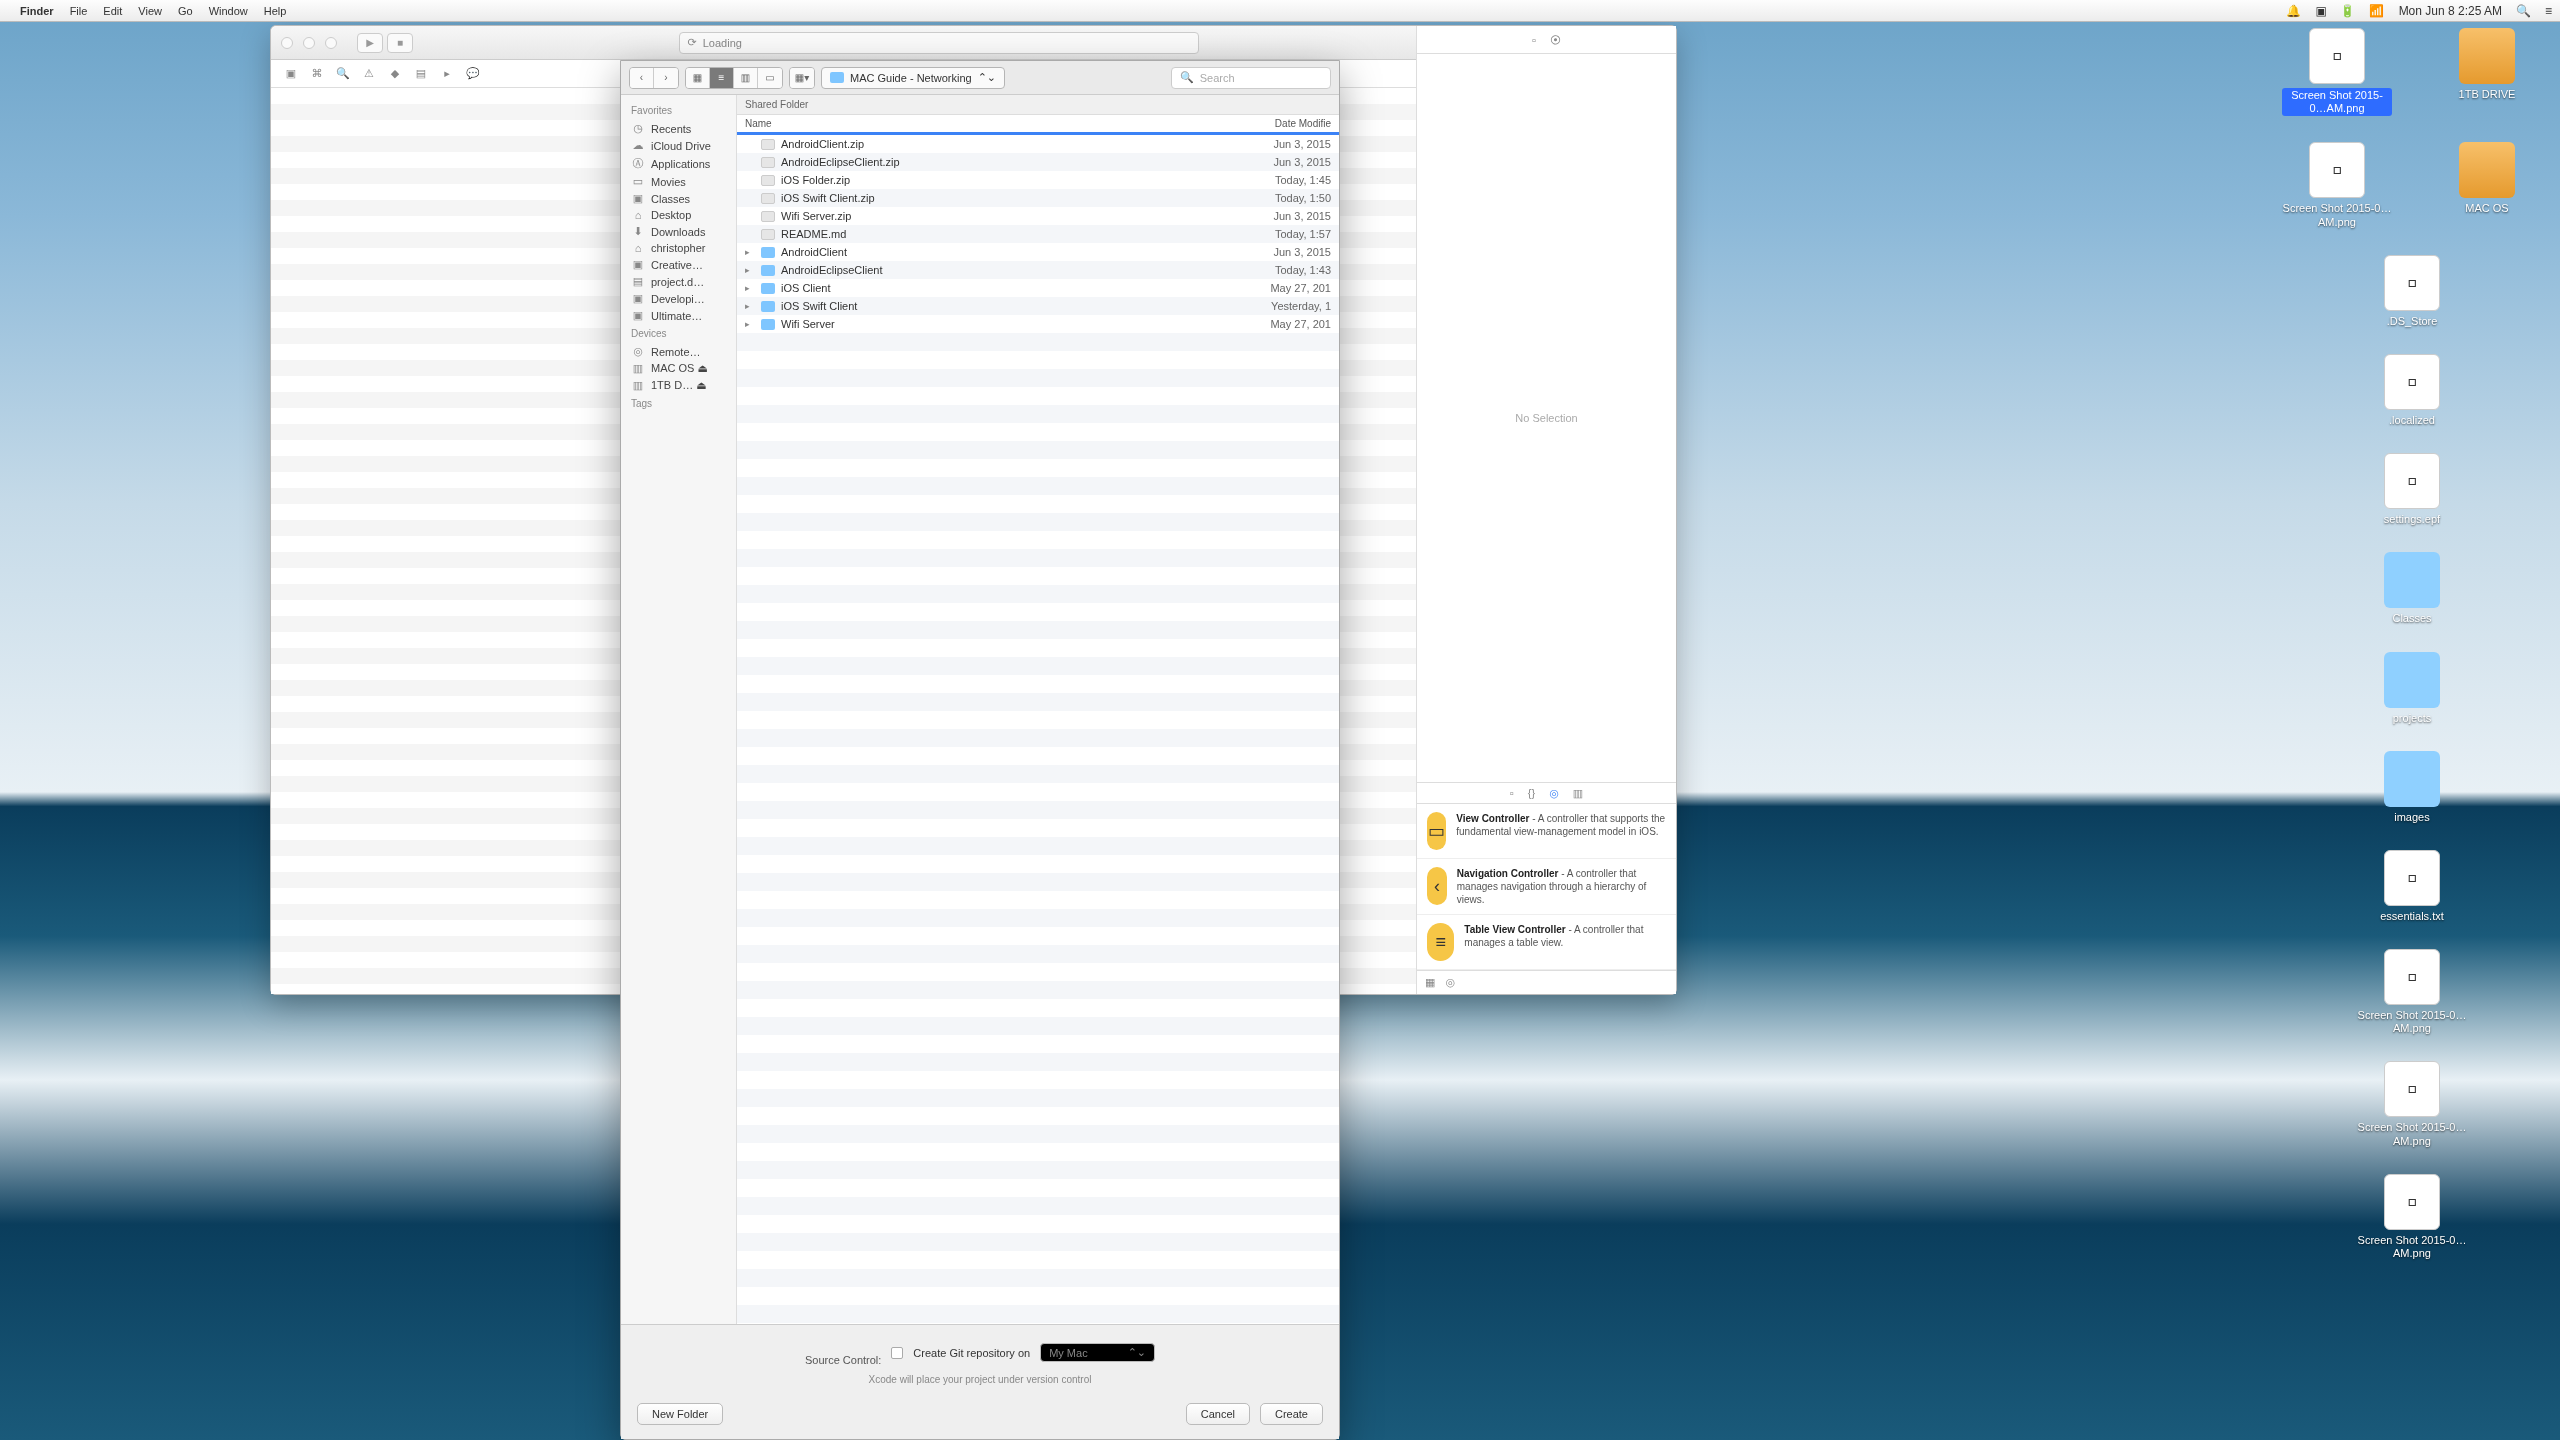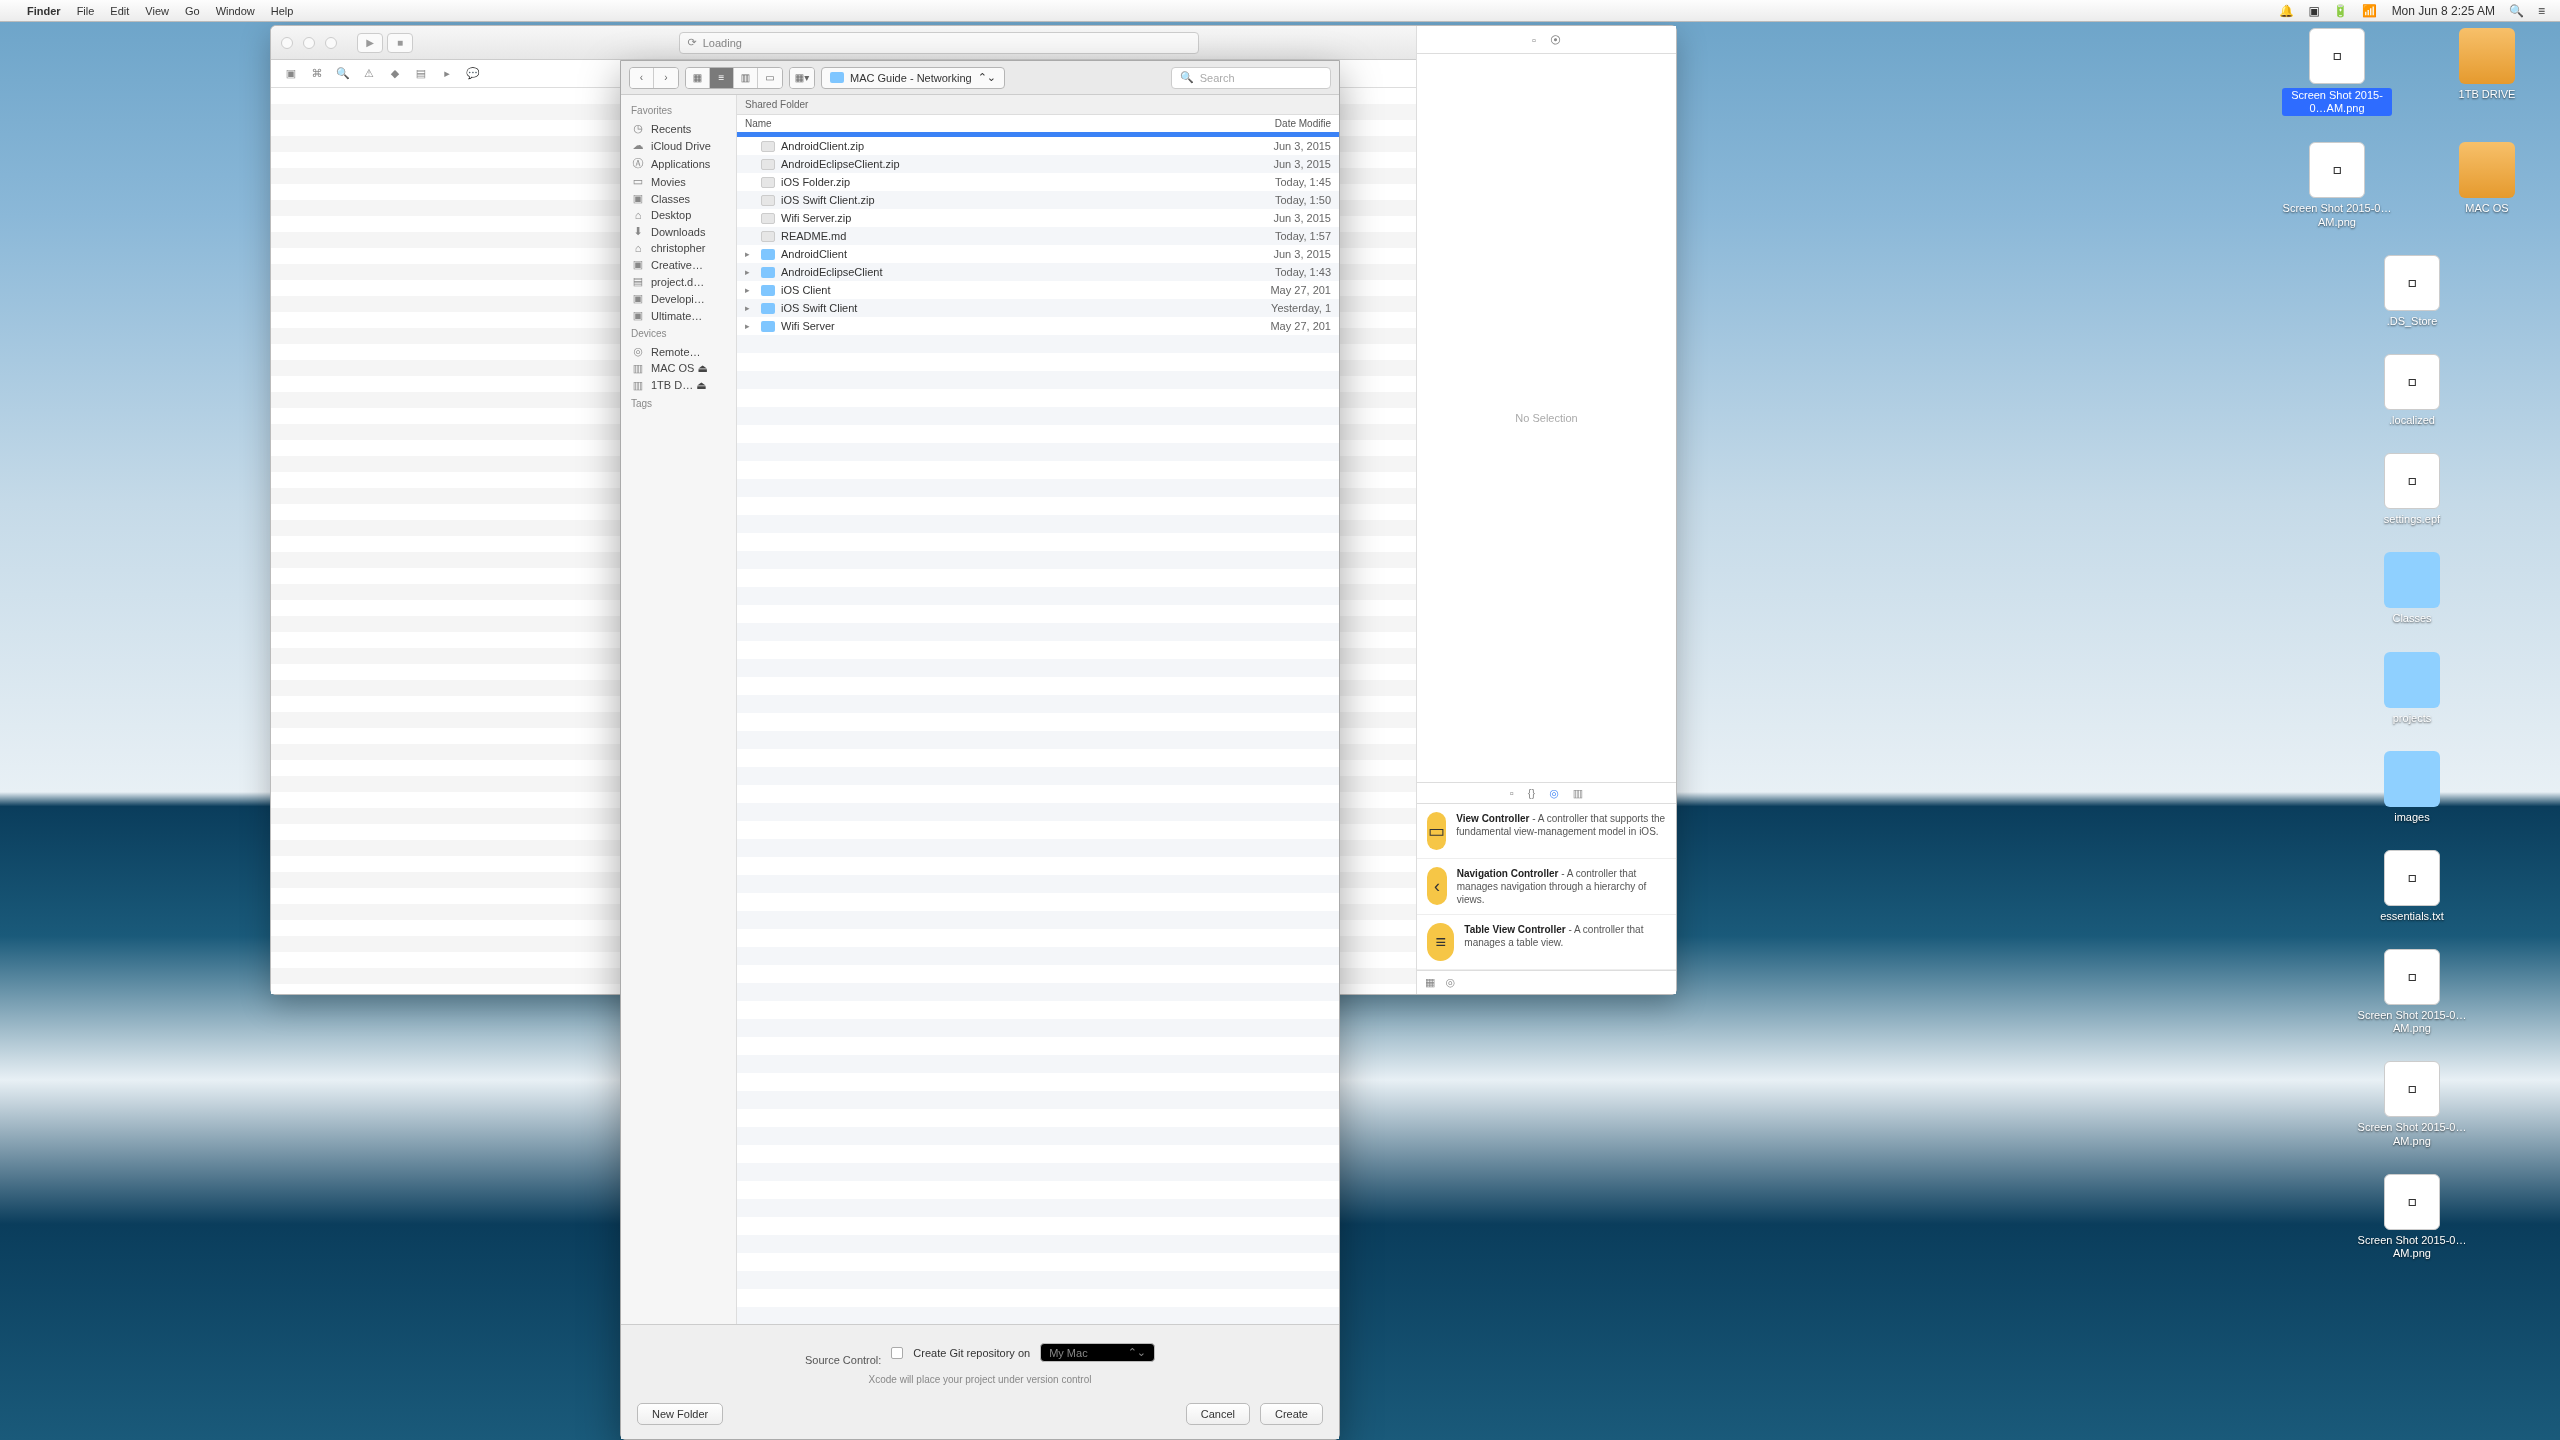--- a/index.html
+++ b/index.html
@@ -1,19 +1,19 @@
 <!DOCTYPE html>
 <html><head>
 <meta charset="utf-8">
 <style>
 * { margin: 0; padding: 0; box-sizing: border-box; font-family: -apple-system, "Helvetica Neue", Arial, sans-serif; }
 body { width: 2560px; height: 1440px; background: linear-gradient(180deg,#6ba3c8 0%,#8bb8d8 15%,#c5dae8 35%,#e8f0f5 55%,#0a3d5c 56%,#1a5a7a 65%,#e8f0f5 75%,#0a3d5c 85%,#1a5a7a 100%); position: relative; overflow: hidden; font-size: 11px; color: #333; }
 
 
-.menubar { position: absolute; top: 0; left: 0; right: 0; height: 22px; background: linear-gradient(#fdfdfd,#ececec); display: flex; align-items: center; padding: 0 15px; z-index: 100; border-bottom: 1px solid #bbb; }
+.menubar { position: absolute; top: 0; left: 0; right: 0; height: 22px; background: linear-gradient(#fdfdfd,#ececec); display: flex; align-items: center; padding: 0 8px; z-index: 100; border-bottom: 1px solid #bbb; }
 .menubar .apple { font-size: 14px; margin-right: 12px; }
 .menubar .m { margin-right: 16px; }
 .menubar .mb-right { margin-left: auto; display: flex; align-items: center; gap: 14px; }
 .menubar .mb-right span { font-size: 12px; }
 
 
 .finder { position: absolute; left: 270px; top: 25px; width: 1407px; height: 970px; background: #fff; border: 1px solid #bbb; border-radius: 6px; box-shadow: 0 10px 30px rgba(0,0,0,.25); z-index: 10; }
 .finder .titlebar { height: 34px; background: linear-gradient(#f7f7f7,#e7e7e7); border-bottom: 1px solid #ccc; display: flex; align-items: center; padding: 0 10px; gap: 10px; border-radius: 6px 6px 0 0; }
 .tl-dot { width: 12px; height: 12px; border-radius: 50%; border: 1px solid #ccc; background: #fafafa; }
 .tl-nav { display:flex; gap:4px; margin-left:10px;}
@@ -44,21 +44,21 @@
 .sheet .toolbar .path { border:1px solid #b5b5b5; border-radius:4px; background:#fafafa; height:22px; display:flex; align-items:center; gap:6px; padding:0 8px; color:#333;}
 .sheet .toolbar .path .fico{width:14px;height:11px;background:#7fc6ff;border-radius:2px;display:inline-block;}
 .sheet .toolbar .search { margin-left:auto; border:1px solid #ccc; border-radius:4px; background:#fff; height:22px; width:160px; display:flex; align-items:center; gap:6px; padding:0 8px; color:#aaa;}
 .sheet .content { flex:1; display:flex; min-height:0;}
 .sidebar { width:116px; background:#f6f6f6; border-right:1px solid #ddd; padding:6px 0; overflow:hidden;}
 .sb-head { font-size:10px; color:#888; padding:4px 10px; text-transform: none;}
 .sb-item { display:flex; align-items:center; gap:6px; padding:2px 10px; color:#444;}
 .sb-item .i { width:14px; text-align:center; color:#888;}
 .filepane { flex:1; display:flex; flex-direction:column; background:#fff; min-width:0;}
 .fp-head { font-size:10px; color:#666; padding:4px 8px; background:#f0f0f0; border-bottom:1px solid #ddd;}
-.fp-cols { display:flex; font-size:10px; color:#555; border-bottom:5px solid #3b82f6; padding:3px 8px; gap: 8px;}
+.fp-cols { display:flex; font-size:10px; color:#555; border-bottom:3px solid #3b82f6; padding:3px 8px; gap: 8px;}
 .fp-cols .c1{flex:1;} .fp-cols .c2{width:110px;text-align:right;}
 .fp-list { flex:1; overflow:hidden; background: repeating-linear-gradient(#fff,#fff 18px,#f4f6f9 18px,#f4f6f9 36px);}
 .fp-row { display:flex; align-items:center; height:18px; padding:0 8px; gap:6px;}
 .fp-row .arrow{width:10px;color:#888;font-size:9px;}
 .fp-row .fi{width:14px;height:11px;border-radius:2px;display:inline-block;}
 .fp-row .fi.folder{background:#7fc6ff;}
 .fp-row .fi.file{background:#e6e6e6;border:1px solid #ccc;}
 .fp-row .nm{flex:1; white-space:nowrap; overflow:hidden; text-overflow:ellipsis;}
 .fp-row .dt{color:#666; width:120px; text-align:right; white-space:nowrap;}
 

